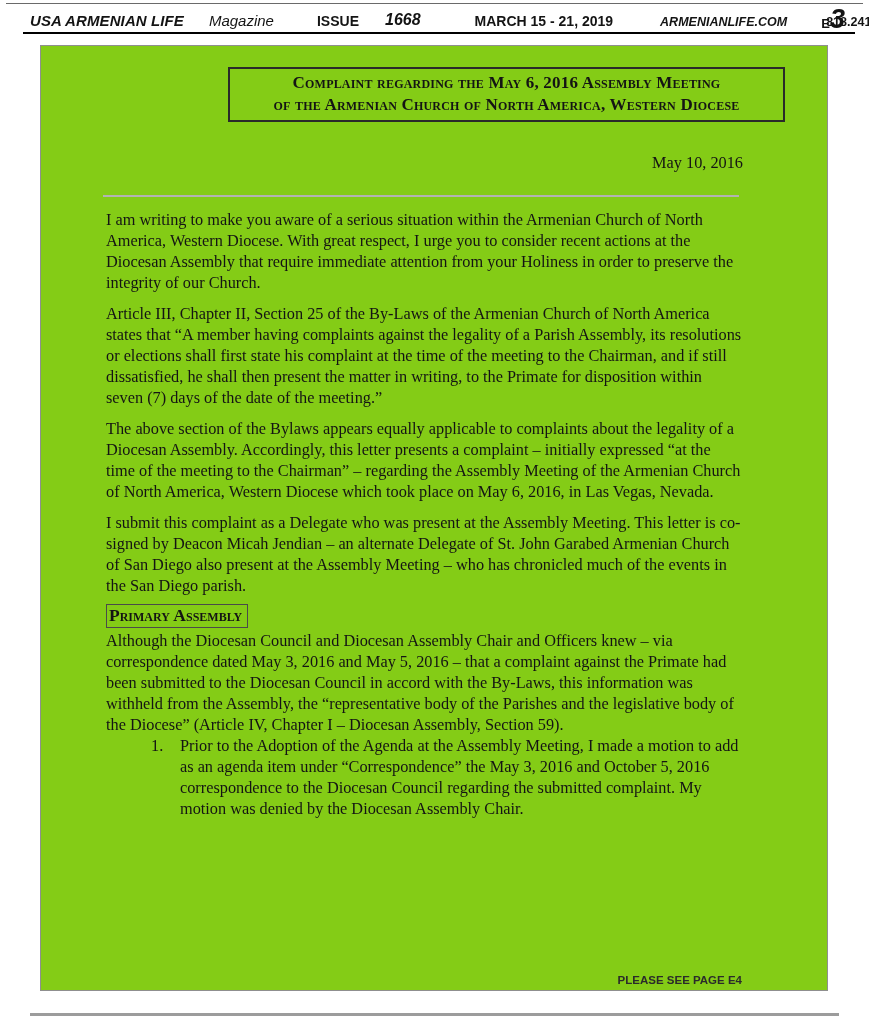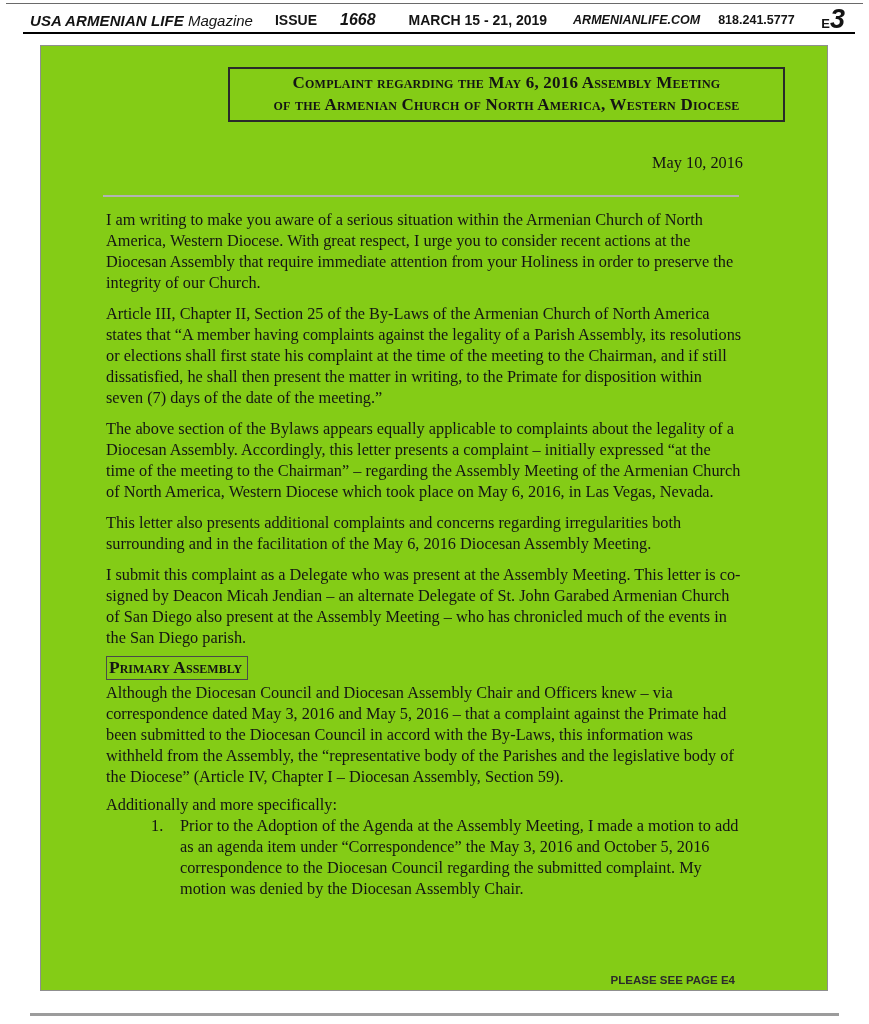--- a/index.html
+++ b/index.html
@@ -20,23 +20,24 @@
   .top-rule {
     position: absolute;
     top: 3px; left: 6px; right: 6px;
     height: 1px;
     background: #6a6a6a;
   }
   .masthead {
     position: absolute;
     top: 11px; left: 30px; right: 70px;
     display: flex;
-    align-items: center;
+    align-items: flex-end;
     font-family: "Liberation Sans", sans-serif;
     white-space: nowrap;
+    gap: 21px;
   }
   .mag-name {
     font-weight: bold;
     font-style: italic;
     font-size: 15px;
     letter-spacing: 0.1px;
   }
   .mag-suffix {
     font-style: italic;
     font-size: 15px;
@@ -44,21 +45,21 @@
   }
   .issue-label {
     font-weight: bold;
     font-size: 14px;
     margin-left: 22px;
   }
   .issue-number {
     font-weight: bold;
     font-style: italic;
     font-size: 16px;
-    margin-left: 23px;
+    margin-left: 5px;
   }
   .issue-dates {
     font-weight: bold;
     font-size: 14px;
     margin-left: 5px;
     padding-left: 28px;
   }
   .mag-site {
     font-weight: bold;
     font-style: italic;
@@ -168,21 +169,21 @@
   }
   .numbered-item .num {
     width: 29px;
     flex: 0 0 29px;
   }
   .numbered-item .item-text {
     flex: 1;
   }
   .continuation-note {
     position: absolute;
-    right: 92px; bottom: 4px;
+    right: 85px; bottom: 4px;
     font-family: "Liberation Sans", sans-serif;
     font-weight: bold;
     font-size: 11.5px;
     color: #2b2b2b;
   }
 
   .bottom-rule {
     position: absolute;
     left: 30px; right: 30px;
     top: 1013px;
@@ -220,30 +221,28 @@
   </div>
 
   <div class="date-line">May 10, 2016</div>
 
 
   <hr class="sal-rule">
 
   <div class="para first">I am writing to make you aware of a serious situation within the Armenian Church of North America, Western Diocese. With great respect, I urge you to consider recent actions at the Diocesan Assembly that require immediate attention from your Holiness in order to preserve the integrity of our Church.</div>
   <div class="para">Article III, Chapter II, Section 25 of the By-Laws of the Armenian Church of North America states that “A member having complaints against the legality of a Parish Assembly, its resolutions or elections shall first state his complaint at the time of the meeting to the Chairman, and if still dissatisfied, he shall then present the matter in writing, to the Primate for disposition within seven (7) days of the date of the meeting.”</div>
   <div class="para">The above section of the Bylaws appears equally applicable to complaints about the legality of a Diocesan Assembly. Accordingly, this letter presents a complaint – initially expressed “at the time of the meeting to the Chairman” – regarding the Assembly Meeting of the Armenian Church of North America, Western Diocese which took place on May 6, 2016, in Las Vegas, Nevada.</div>
-  <div class="para">This letter also presents additional complaints and concerns regarding irregularities both surrounding and in the facilitation of the May 6, 2016 Diocesan Assembly Meeting.</div>
   <div class="para">I submit this complaint as a Delegate who was present at the Assembly Meeting. This letter is co-signed by Deacon Micah Jendian – an alternate Delegate of St. John Garabed Armenian Church of San Diego also present at the Assembly Meeting – who has chronicled much of the events in the San Diego parish.</div>
 
   <div>
     <span class="section-heading">Primary Assembly</span>
   </div>
 
   <div class="para after-heading">Although the Diocesan Council and Diocesan Assembly Chair and Officers knew – via correspondence dated May 3, 2016 and May 5, 2016 – that a complaint against the Primate had been submitted to the Diocesan Council in accord with the By-Laws, this information was withheld from the Assembly, the “representative body of the Parishes and the legislative body of the Diocese” (Article IV, Chapter I – Diocesan Assembly, Section 59).</div>
 
-  <div class="list-intro">Additionally and more specifically:</div>
 
   <div class="numbered-item">
     <span class="num">1.</span>
     <span class="item-text">Prior to the Adoption of the Agenda at the Assembly Meeting, I made a motion to add as an agenda item under “Correspondence” the May 3, 2016 and October 5, 2016 correspondence to the Diocesan Council regarding the submitted complaint. My motion was denied by the Diocesan Assembly Chair.</span>
   </div>
 
   <div class="continuation-note">PLEASE SEE PAGE E4</div>
 
 </div>
 

